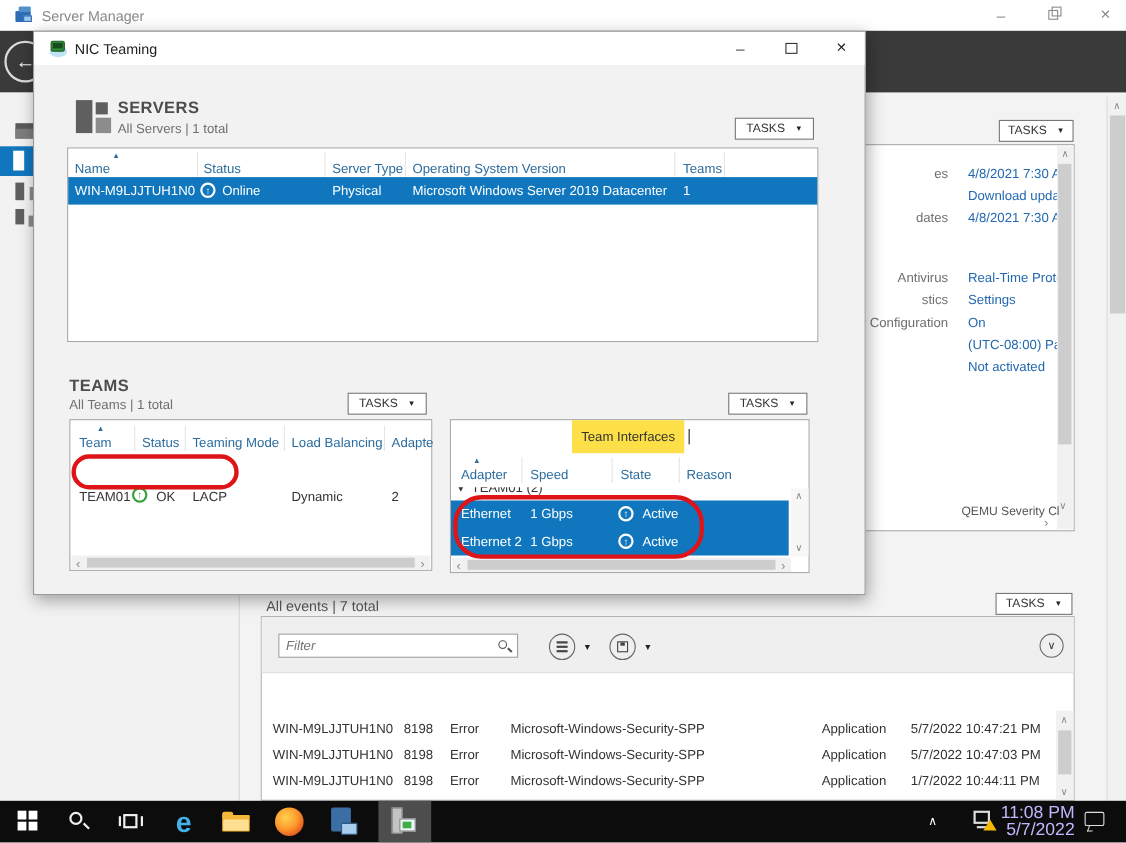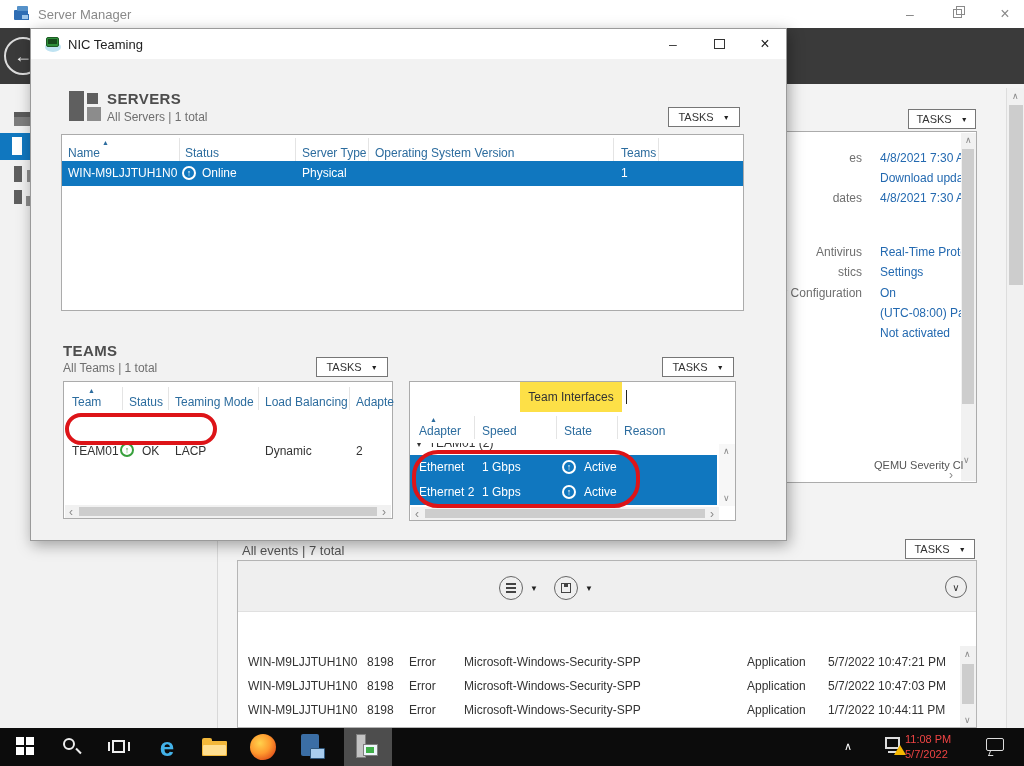--- a/index.html
+++ b/index.html
@@ -103,20 +103,27 @@
 
   <div class="abs f13 nowrap" style="left:242px;top:543px;color:#555">All events | 7 total</div>
   <div class="tasks" style="left:905px;top:539px;width:70px;height:20px">
     <span>TASKS</span>
       <span class="car">▼</span>
   </div>
 
   <div class="panel" style="left:237px;top:560px;width:740px;height:168px;border-color:#b5b5b5"></div>
   <div class="abs" style="left:238px;top:561px;width:738px;height:51px;background:#efefef;border-bottom:1px solid #e0e0e0"></div>
 
+  <div class="abs" style="left:253px;top:576px;width:218px;height:22px;background:#fff;border:1px solid #9f9f9f">
+    <input style="position: absolute; left: 6px; top: 1px; width: 180px; height: 18px; border: 0px; outline: none; font-style: italic; font-size: 12px; color: rgb(102, 102, 102); font-family: &quot;Liberation Sans&quot;, sans-serif; background: transparent;" placeholder="Filter">
+    <div class="abs" style="left:198px;top:4px;width:14px;height:14px">
+      <div class="abs" style="left:1px;top:1px;width:8px;height:8px;border:1.5px solid #555;border-radius:50%"></div>
+      <div class="abs" style="left:9px;top:9px;width:5px;height:2px;background:#555;transform:rotate(45deg)"></div>
+    </div>
+  </div>
 
   <div class="abs" style="left:499px;top:576px;width:24px;height:24px;border:1px solid #666;border-radius:50%;display:flex;align-items:center;justify-content:center">
     <div style="width:10px;height:2px;background:#444;box-shadow:0 4px 0 #444,0 8px 0 #444;margin-top:-8px"></div>
   </div>
   <span class="car abs" style="left:530px;top:584px;font-size:8px;color:#222">▼</span>
   <div class="abs" style="left:554px;top:576px;width:24px;height:24px;border:1px solid #666;border-radius:50%;display:flex;align-items:center;justify-content:center">
     <div style="width:10px;height:10px;border:1.5px solid #444;position:relative">
       <div style="position:absolute;left:2px;top:0;width:4px;height:3px;background:#444"></div>
     </div>
   </div>
@@ -201,20 +208,21 @@
       <div class="vline" style="left:551px;top:3px;height:23px"></div>
       <div class="vline" style="left:596px;top:3px;height:23px"></div>
 
       <div class="abs bluerow" style="left:0;top:26px;width:681px;height:25px">
         <span class="cell" style="left:6px;top:5px">WIN-M9LJJTUH1N0</span>
         <span class="uicon abs" style="left:120px;top:5px">
             <span>↑</span>
           </span>
         <span class="cell" style="left:140px;top:5px">Online</span>
         <span class="cell" style="left:240px;top:5px">Physical</span>
+        <span class="cell" style="left:313px;top:5px">Microsoft Windows Server 2019 Datacenter</span>
         <span class="cell" style="left:559px;top:5px">1</span>
       </div>
     </div>
 
     <div class="sect-h" style="left:32px;top:313px">TEAMS</div>
     <div class="abs f12 gray nowrap" style="left:32px;top:332px">All Teams | 1 total</div>
     <div class="tasks" style="left:285px;top:328px;width:72px;height:20px">
       <span>TASKS</span>
         <span class="car">▼</span>
     </div>
@@ -342,21 +350,21 @@
     </div>
 
     <div class="abs" style="left:840px;top:12px;width:16px;height:14px;color:#fff;font-size:11px;text-align:center">
       <span>∧</span>
     </div>
     <div class="abs" style="left:885px;top:9px;width:22px;height:20px">
       <div style="position:absolute;left:0;top:0;width:15px;height:12px;border:2px solid #ddd"></div>
       <div style="position:absolute;left:3px;top:14px;width:9px;height:2px;background:#ddd"></div>
       <div style="position:absolute;left:9px;top:8px;width:0;height:0;border-left:6px solid transparent;border-right:6px solid transparent;border-bottom:10px solid #f5b700"></div>
     </div>
-    <div class="abs" style="left:905px;top:4px;width:72px;height:30px;color:#ef4444;font-size:11px;text-align:left;line-height:15px">
+    <div class="abs" style="left:905px;top:4px;width:72px;height:30px;color:#c4b5fd;font-size:16px;text-align:right;line-height:15px">
       <div>11:08 PM</div>
       <div>5/7/2022</div>
     </div>
     <div class="abs" style="left:986px;top:10px;width:22px;height:18px">
       <div style="position:absolute;left:0;top:0;width:18px;height:13px;border:1.5px solid #ddd;border-radius:2px;background:transparent"></div>
       <div style="position:absolute;left:3px;top:13px;width:5px;height:5px;border-left:1.5px solid #ddd;border-bottom:1.5px solid #ddd;background:transparent;transform:skewX(-20deg)"></div>
     </div>
   </div>
 
 </div>

